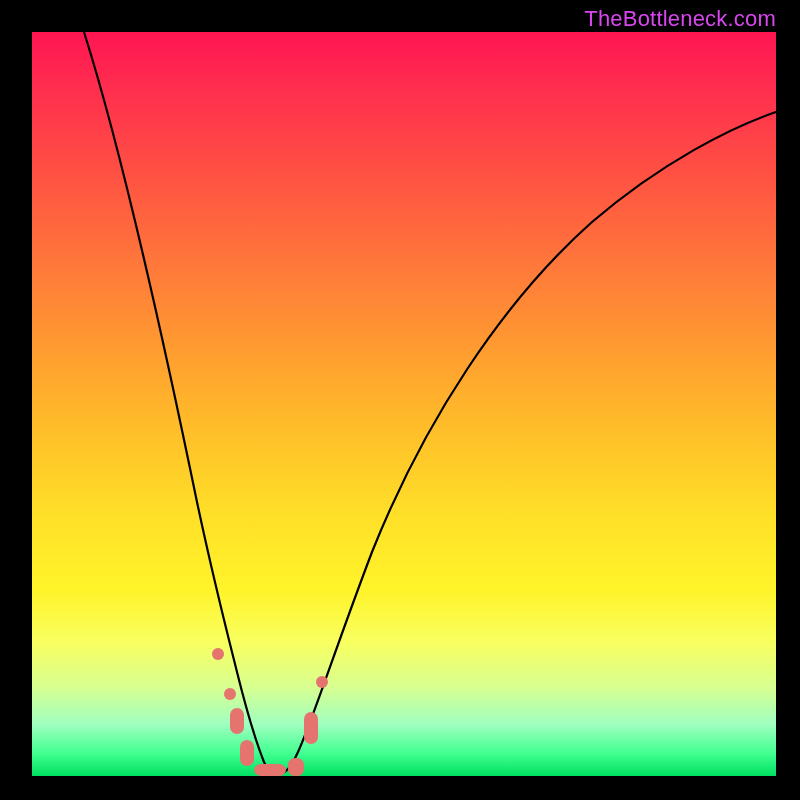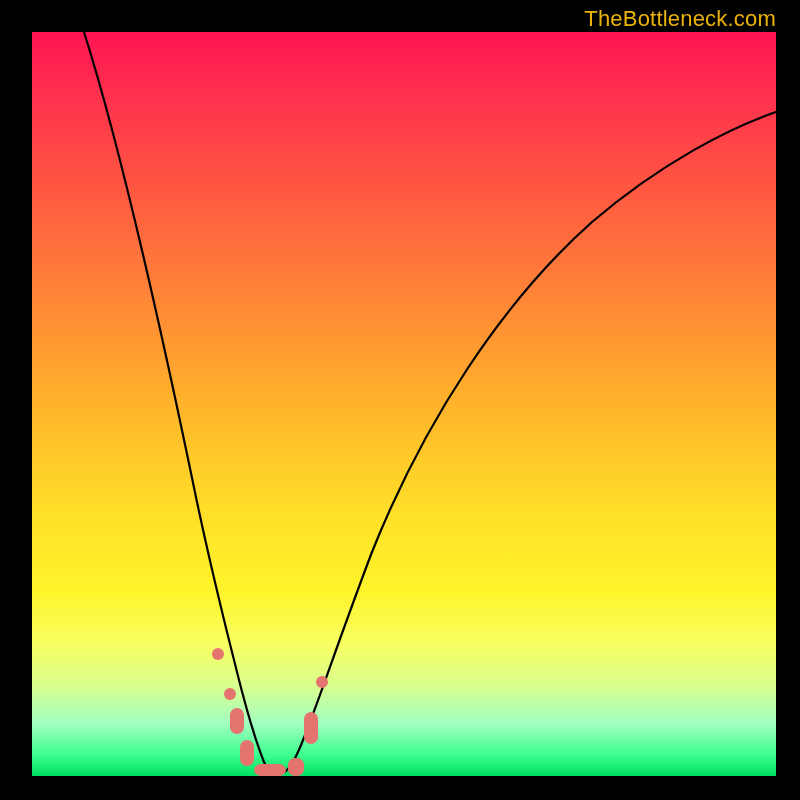--- a/index.html
+++ b/index.html
@@ -40,21 +40,21 @@
       #d8ff90 88%,
       #a0ffc0 93%,
       #40ff90 97%,
       #00e060 100%
     );
   }
   .watermark {
     position: absolute;
     right: 24px;
     top: 6px;
-    color: #eab308;
+    color: #d946ef;
     font-size: 22px;
     font-weight: 400;
     letter-spacing: 0.2px;
     user-select: none;
   }
   svg.curve {
     position: absolute;
     left: 0;
     top: 0;
     width: 744px;

